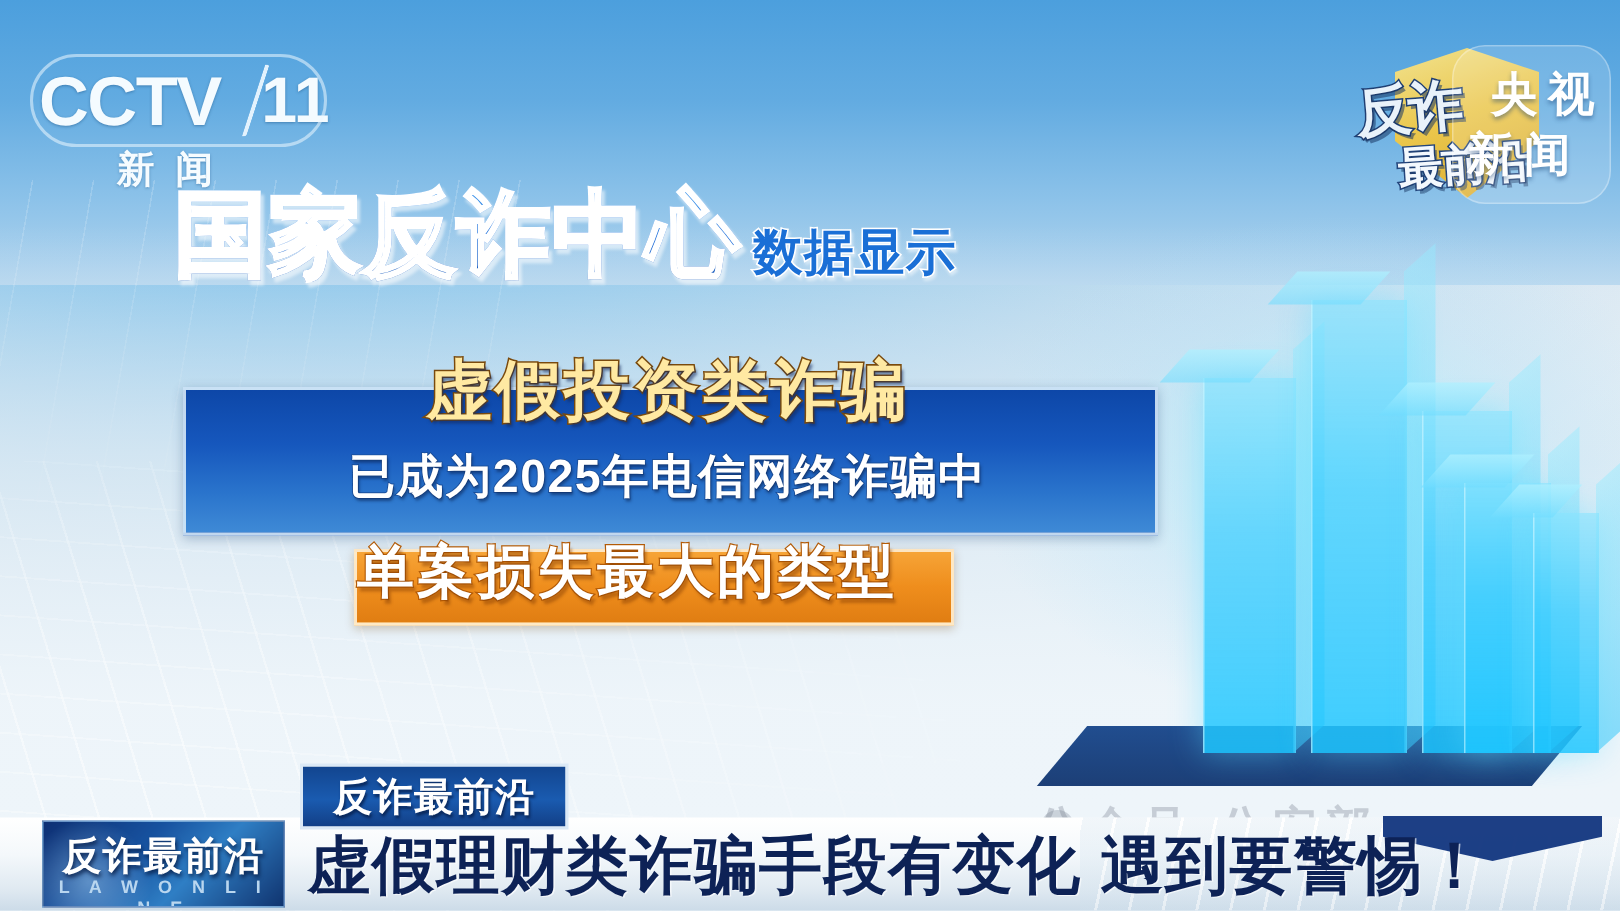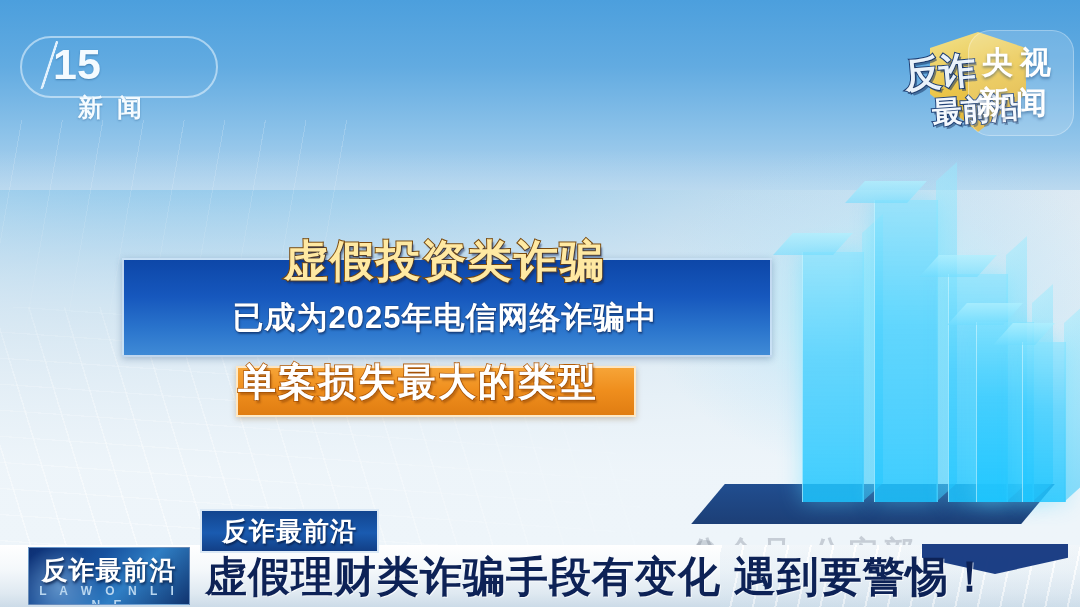--- a/index.html
+++ b/index.html
@@ -98,21 +98,21 @@
     paint-order:stroke fill;
     text-shadow:2px 3px 0 rgba(25,55,100,.5);
     transform:rotate(-4deg);
   }
   .cctvnews{
     position:absolute;left:64px;top:4px;width:104px;height:104px;
     border-radius:22px;background:rgba(255,255,255,.16);
     border:1.5px solid rgba(255,255,255,.30);
   }
   .cn-1{
-    position:absolute;left:78px;top:16px;font-size:31px;font-weight:800;
+    position:absolute;left:90px;top:16px;font-size:31px;font-weight:800;
     letter-spacing:7px;color:#ffffff;text-shadow:0 2px 3px rgba(20,60,110,.45);
   }
   .cn-2{
     position:absolute;left:74px;top:56px;font-size:31px;font-weight:800;
     letter-spacing:7px;color:#ffffff;text-shadow:0 2px 3px rgba(20,60,110,.45);
   }
 
   
   .title-wrap{position:absolute;left:116px;top:126px;display:flex;align-items:flex-end;}
   .title-main{
@@ -298,36 +298,41 @@
     <div class="bar" style="left:232px;width:42px;height:160px;">
       <div class="cap"></div>
       <div class="side"></div>
     </div>
   </div>
 
   <div class="cctv">
     <div style="position:relative;">
       <div class="cctv-oval"></div>
       <div class="cctv-row">
+        <span class="cctv-word">CCTV</span>
         <span class="cctv-slash"></span>
-        <span class="cctv-13">15</span>
+        <span class="cctv-13">11</span>
       </div>
     </div>
     <div class="cctv-sub">新闻</div>
   </div>
 
   <div class="tr-logo">
     <div class="shield"></div>
     <div class="fz-main">反诈</div>
     <div class="fz-sub">最前沿</div>
     <div class="cctvnews"></div>
     <div class="cn-1">央视</div>
     <div class="cn-2">新闻</div>
   </div>
 
+  <div class="title-wrap">
+    <span class="title-main">国家反诈中心</span>
+    <span class="title-sub">数据显示</span>
+  </div>
 
   <div class="panel">
     <div class="panel-l1">虚假投资类诈骗</div>
     <div class="panel-l2">已成为2025年电信网络诈骗中</div>
   </div>
 
   <div class="orange">
     <div class="orange-t">单案损失最大的类型</div>
   </div>
 

